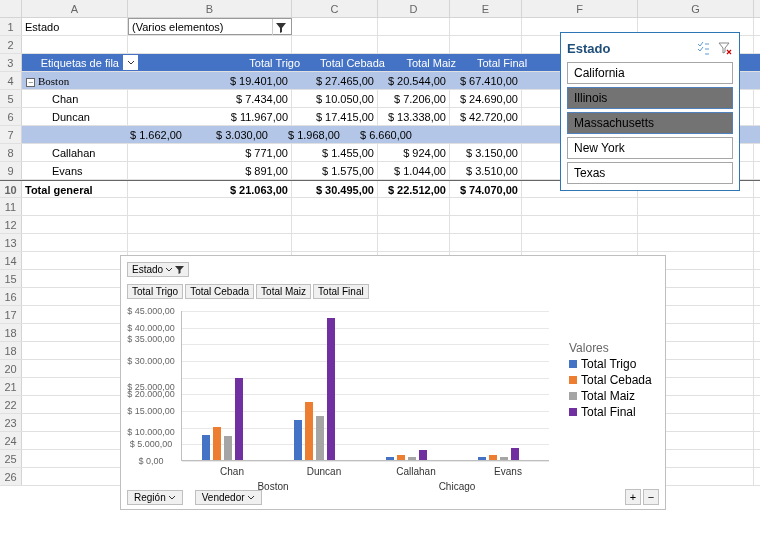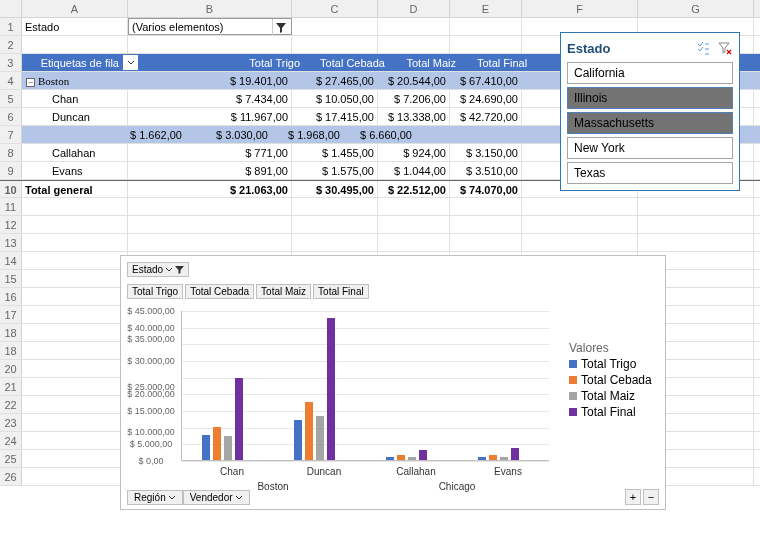--- a/index.html
+++ b/index.html
@@ -108,21 +108,21 @@
   }
   .ytick{position:absolute; left:-58px; width:54px; text-align:center; font-size:9px; color:#666; transform:translateY(-50%);}
   .gridline{position:absolute;left:0;width:100%;border-top:1px solid #e8e8e8;}
   .bar{position:absolute; bottom:0; width:8px;}
   .xgroup{position:absolute; top:210px; font-size:10px; color:#333; text-align:center;}
   .xsub{position:absolute; top:225px; font-size:10px; color:#333; text-align:center;}
   .legend{position:absolute; right:6px; top:85px; width:90px; font-size:12px;}
   .legend-title{color:#666; margin-bottom:2px;}
   .legend-item{display:flex; align-items:center; gap:4px; margin:2px 0;}
   .swatch{width:8px;height:8px;}
-  .bottom-btns{position:absolute; left:6px; bottom:4px; display:flex; gap:0;}
+  .bottom-btns{position:absolute; left:6px; bottom:4px; display:flex; gap:12px;}
   .bottom-btns .bb{border:1px solid #bfbfbf; background:#f0f0f0; padding:1px 6px; font-size:10px; display:flex;align-items:center;gap:2px;}
   .pm-btns{position:absolute; right:6px; bottom:4px; display:flex; gap:2px;}
   .pm{width:16px;height:16px;border:1px solid #bfbfbf;background:#f0f0f0;text-align:center;line-height:14px;font-size:11px;}
 </style>
 </head>
 <body>
 
 <div class="col-headers">
   <div class="rownum-spacer"></div>
   <div class="col-h cA">A</div>

